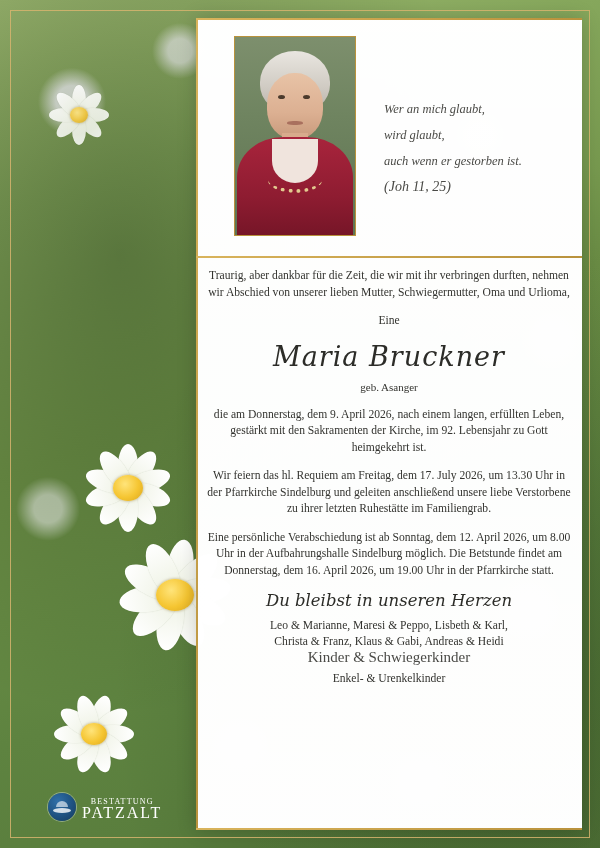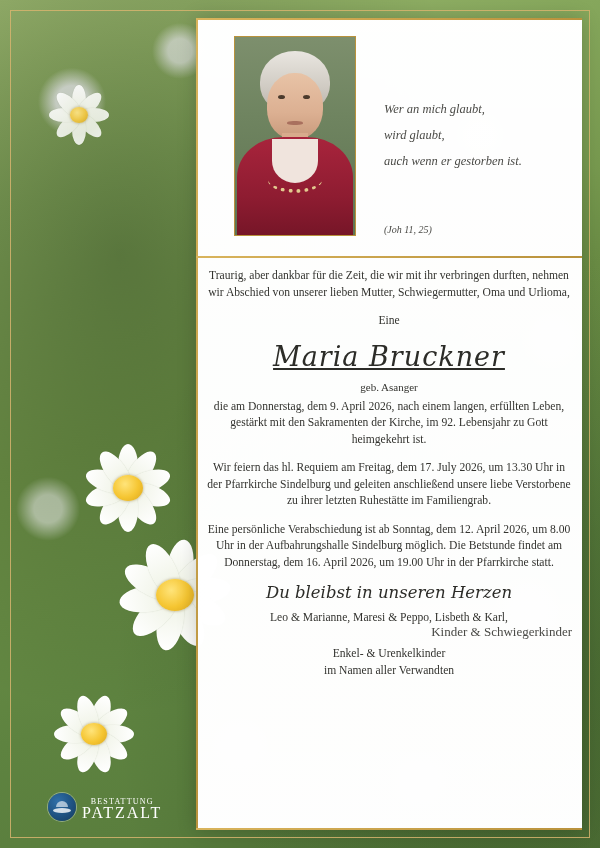--- a/index.html
+++ b/index.html
@@ -121,49 +121,48 @@
   }
   
   .verse{
     position:absolute;left:384px;top:96px;width:190px;
     font-family:"Liberation Serif", serif;
     font-style:italic;
     font-size:12.5px;
     color:#4a4a46;
     line-height:26px;
   }
-  .verse .ref{font-size:10px;margin-top:43px;}
+  .verse .ref{font-size:14px;}
   
   .main{
     position:absolute;left:206px;top:268px;width:366px;
     text-align:center;
     color:#33332f;
     font-size:11.6px;
     line-height:16.5px;
   }
   .para{margin:0 0 12px 0;}
   .name{
     font-family:"DejaVu Serif", serif;
     font-style:italic;
     font-size:27px;
     color:#2c2c28;
     letter-spacing:1px;
     margin:10px 0 6px 0;
     line-height:34px;
-    text-decoration:underline;
   }
   .sub{font-size:11px;line-height:15px;margin:0 0 10px 0;}
   .heart{
     font-family:"DejaVu Serif", serif;
     font-style:italic;
     font-size:16.5px;
     color:#2c2c28;
     margin:14px 0 8px 0;
   }
-  .small{font-size:13px;line-height:12px;color:#4a4a46;text-align:right;}
+  .small{font-size:15px;line-height:12px;color:#4a4a46;}
   
   .logo{
     position:absolute;left:48px;top:790px;width:128px;height:34px;
     display:flex;align-items:center;gap:6px;
     color:#ffffff;
   }
   .logo-badge{
     width:28px;height:28px;border-radius:50%;
     background:radial-gradient(circle at 35% 30%, #2f6fa8 0%, #1d4f7d 60%, #143a5e 100%);
     position:relative;flex:0 0 auto;
@@ -268,29 +267,29 @@
     <div>Wer an mich glaubt,</div>
     <div>wird glaubt,</div>
     <div>auch wenn er gestorben ist.</div>
     <div class="ref">(Joh 11, 25)</div>
   </div>
 
   <div class="main">
     <p class="para">Traurig, aber dankbar für die Zeit, die wir mit ihr verbringen durften, nehmen wir Abschied von unserer lieben Mutter, Schwiegermutter, Oma und Urlioma,</p>
     <p class="para" style="margin-bottom:0;">Eine</p>
     <div class="name">Maria Bruckner</div>
-    <div class="sub" style="margin-bottom:4px;">geb. Asanger</div>
+    <div class="sub" style="margin-bottom:12px;">geb. Asanger</div>
     <p class="para">die am Donnerstag, dem 9. April 2026, nach einem langen, erfüllten Leben, gestärkt mit den Sakramenten der Kirche, im 92. Lebensjahr zu Gott heimgekehrt ist.</p>
     <p class="para">Wir feiern das hl. Requiem am Freitag, dem 17. July 2026, um 13.30 Uhr in der Pfarrkirche Sindelburg und geleiten anschließend unsere liebe Verstorbene zu ihrer letzten Ruhestätte im Familiengrab.</p>
     <p class="para">Eine persönliche Verabschiedung ist ab Sonntag, dem 12. April 2026, um 8.00 Uhr in der Aufbahrungshalle Sindelburg möglich. Die Betstunde findet am Donnerstag, dem 16. April 2026, um 19.00 Uhr in der Pfarrkirche statt.</p>
     <div class="heart">Du bleibst in unseren Herzen</div>
     <div>Leo &amp; Marianne, Maresi &amp; Peppo, Lisbeth &amp; Karl,</div>
+    <div>Christa &amp; Franz, Klaus &amp; Gabi, Andreas &amp; Heidi</div>
     <div class="small" style="margin-bottom:8px;">Kinder &amp; Schwiegerkinder</div>
     <div>Enkel- &amp; Urenkelkinder</div>
-    <div style="margin-bottom:14px;">im Namen aller Verwandten</div>
   </div>
 
   <div class="logo">
     <div class="logo-badge"></div>
     <div class="logo-text">
       <div>BESTATTUNG</div>
       <div class="big">PATZALT</div>
     </div>
   </div>
 

